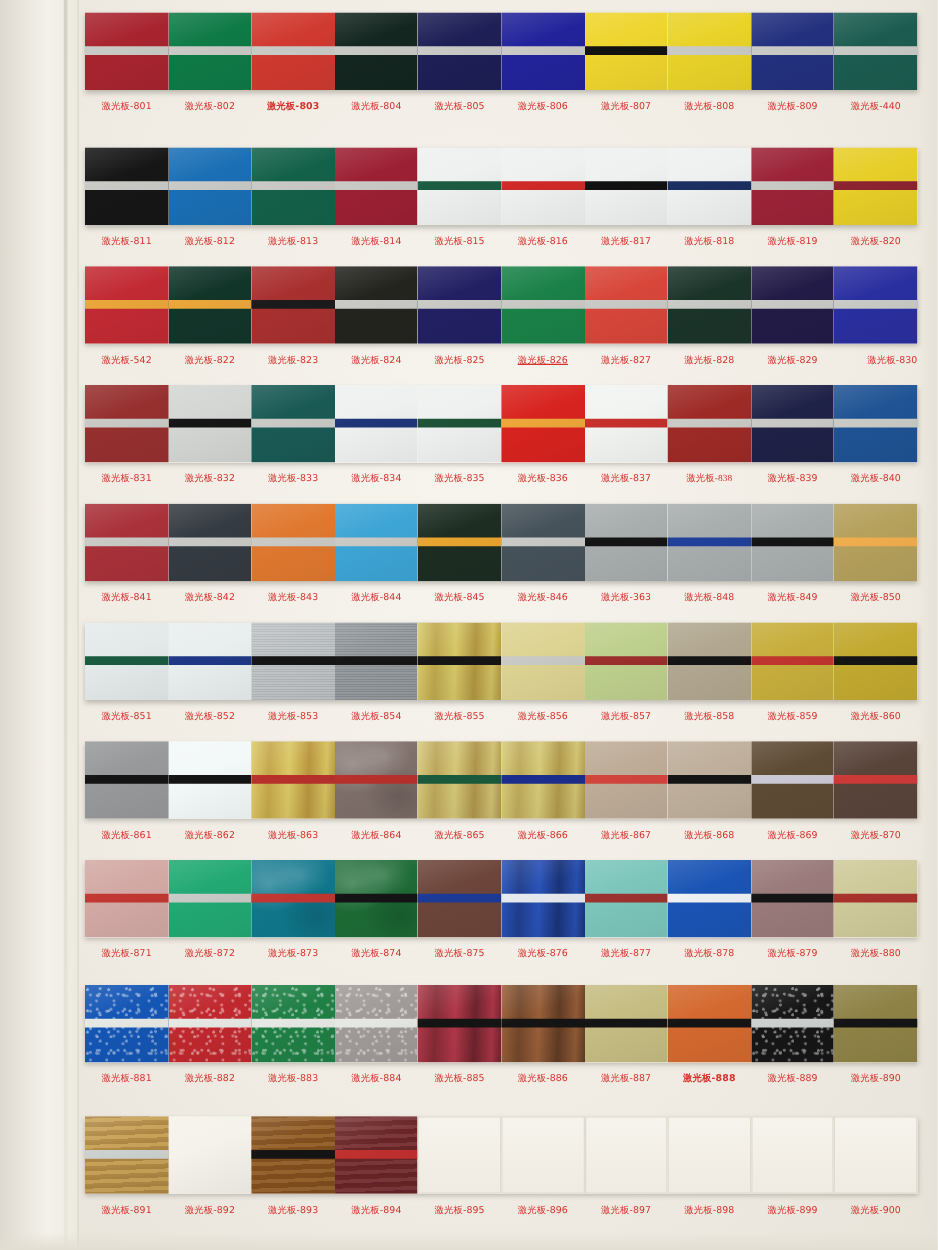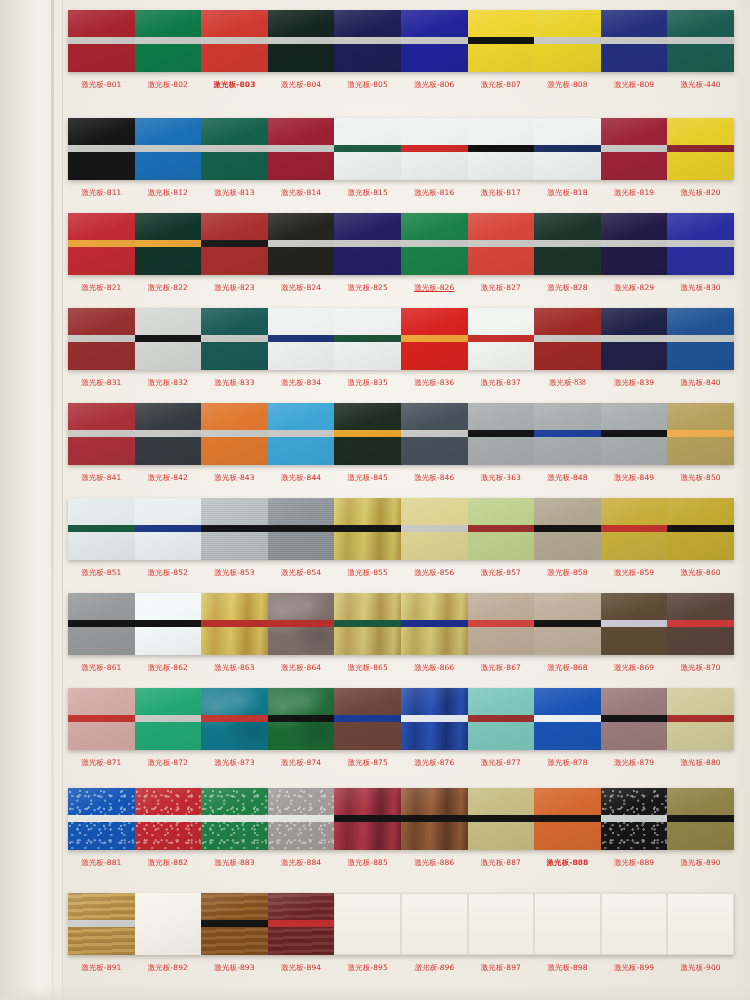--- a/index.html
+++ b/index.html
@@ -303,30 +303,30 @@
             <div class="stripe" style="background: rgb(201, 201, 198);"></div>
             <div class="sheen"></div>
           </div>
           <div class="sw" title="激光板-830">
             <div class="base" style="background: rgb(42, 47, 160);"></div>
             <div class="stripe" style="background: rgb(201, 201, 198);"></div>
             <div class="sheen"></div>
           </div>
         </div>
         <div class="labels" style="top: 70px;">
-          <div class="lbl" style="color: rgb(214, 49, 43);">激光板-821</div>
+          <div class="lbl" style="color: rgb(214, 49, 43);">激光板-542</div>
           <div class="lbl" style="color: rgb(214, 49, 43);">激光板-822</div>
           <div class="lbl" style="color: rgb(214, 49, 43);">激光板-823</div>
           <div class="lbl" style="color: rgb(214, 49, 43);">激光板-824</div>
           <div class="lbl" style="color: rgb(214, 49, 43);">激光板-825</div>
           <div class="lbl" style="color: rgb(214, 49, 43); text-decoration: underline;">激光板-826</div>
           <div class="lbl" style="color: rgb(214, 49, 43);">激光板-827</div>
           <div class="lbl" style="color: rgb(214, 49, 43);">激光板-828</div>
           <div class="lbl" style="color: rgb(214, 49, 43);">激光板-829</div>
-          <div class="lbl" style="color: rgb(214, 49, 43);">激光板-830</div>
+          <div class="lbl" style="color: rgb(214, 49, 43); text-align: right;">激光板-830</div>
         </div>
       </div>
       <div class="row" style="top: 308px;">
         <div class="strip">
           <div class="sw" title="激光板-831">
             <div class="base" style="background: rgb(150, 48, 47);"></div>
             <div class="stripe" style="background: rgb(201, 201, 198);"></div>
             <div class="sheen"></div>
           </div>
           <div class="sw" title="激光板-832">
@@ -778,21 +778,21 @@
           <div class="sw empty" title="激光板-900">
             <div class="base"></div>
           </div>
         </div>
         <div class="labels" style="top: 70px;">
           <div class="lbl" style="color: rgb(214, 49, 43);">激光板-891</div>
           <div class="lbl" style="color: rgb(214, 49, 43);">激光板-892</div>
           <div class="lbl" style="color: rgb(214, 49, 43);">激光板-893</div>
           <div class="lbl" style="color: rgb(214, 49, 43);">激光板-894</div>
           <div class="lbl" style="color: rgb(214, 49, 43);">激光板-895</div>
-          <div class="lbl" style="color: rgb(214, 49, 43); font-style: italic;">激光板-896</div>
+          <div class="lbl" style="color: rgb(214, 49, 43);">激光板-896</div>
           <div class="lbl" style="color: rgb(214, 49, 43);">激光板-897</div>
           <div class="lbl" style="color: rgb(214, 49, 43);">激光板-898</div>
           <div class="lbl" style="color: rgb(214, 49, 43);">激光板-899</div>
           <div class="lbl" style="color: rgb(214, 49, 43);">激光板-900</div>
         </div>
       </div>
     </div>
 </div>
 
 </body></html>

